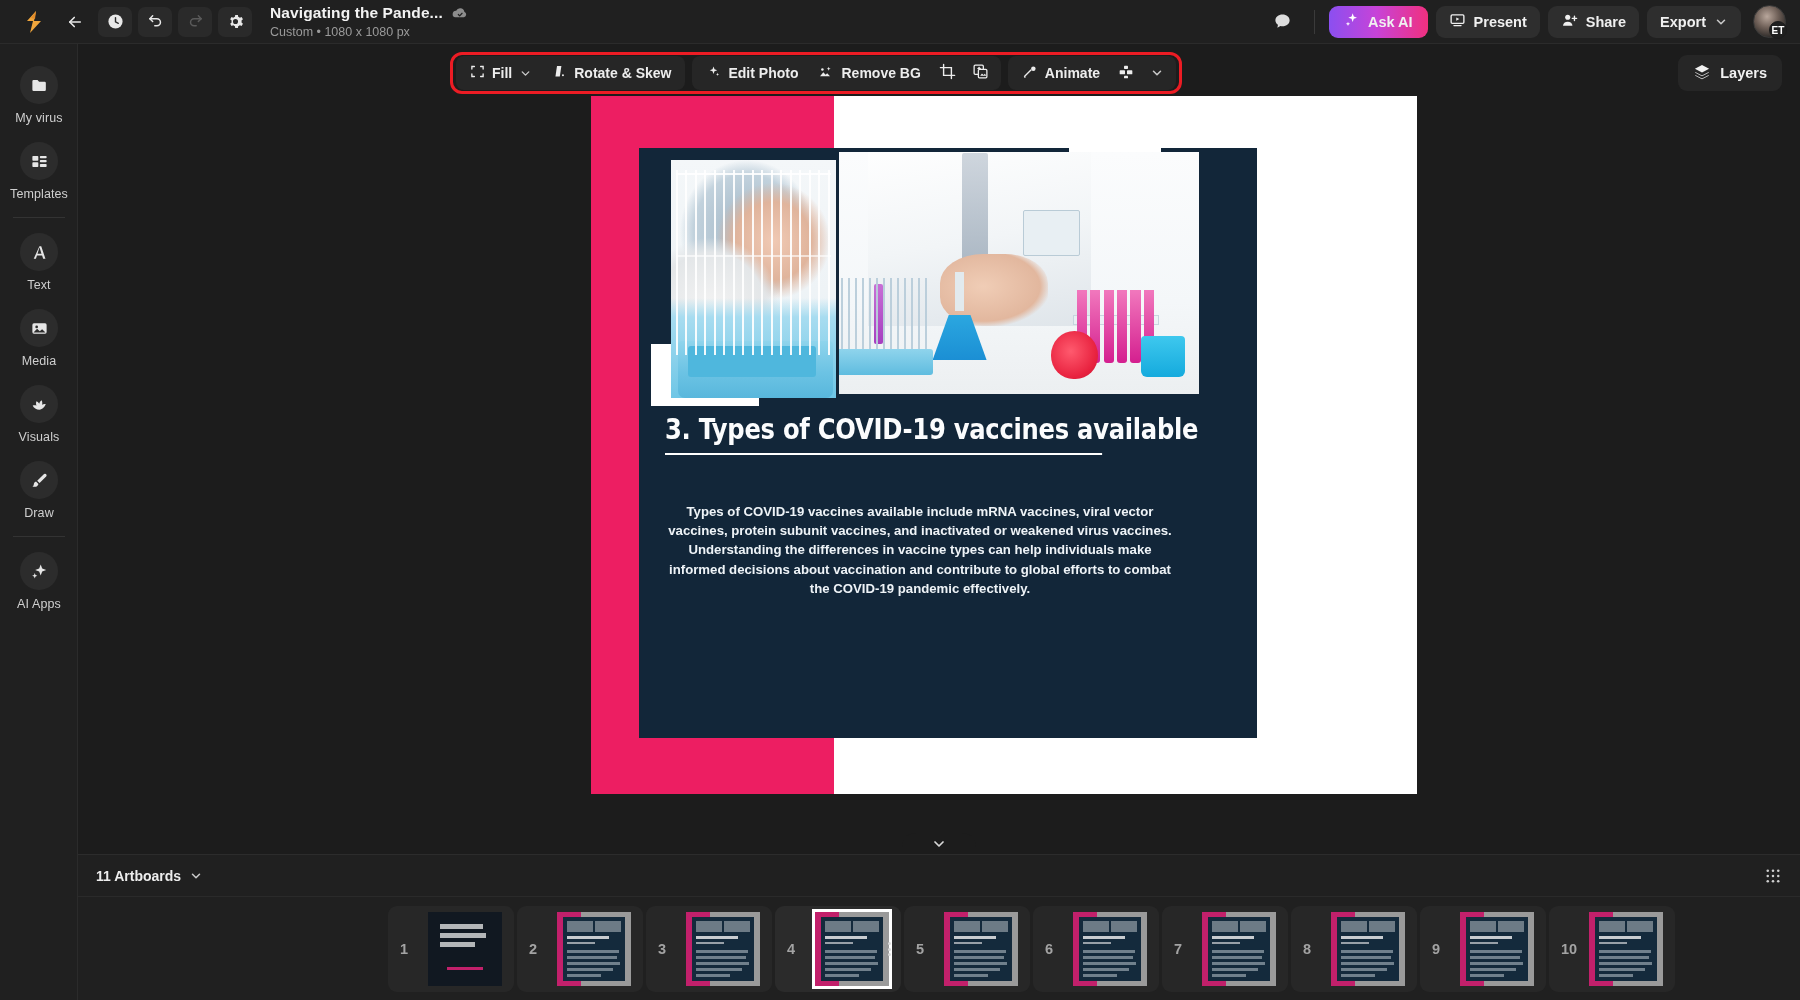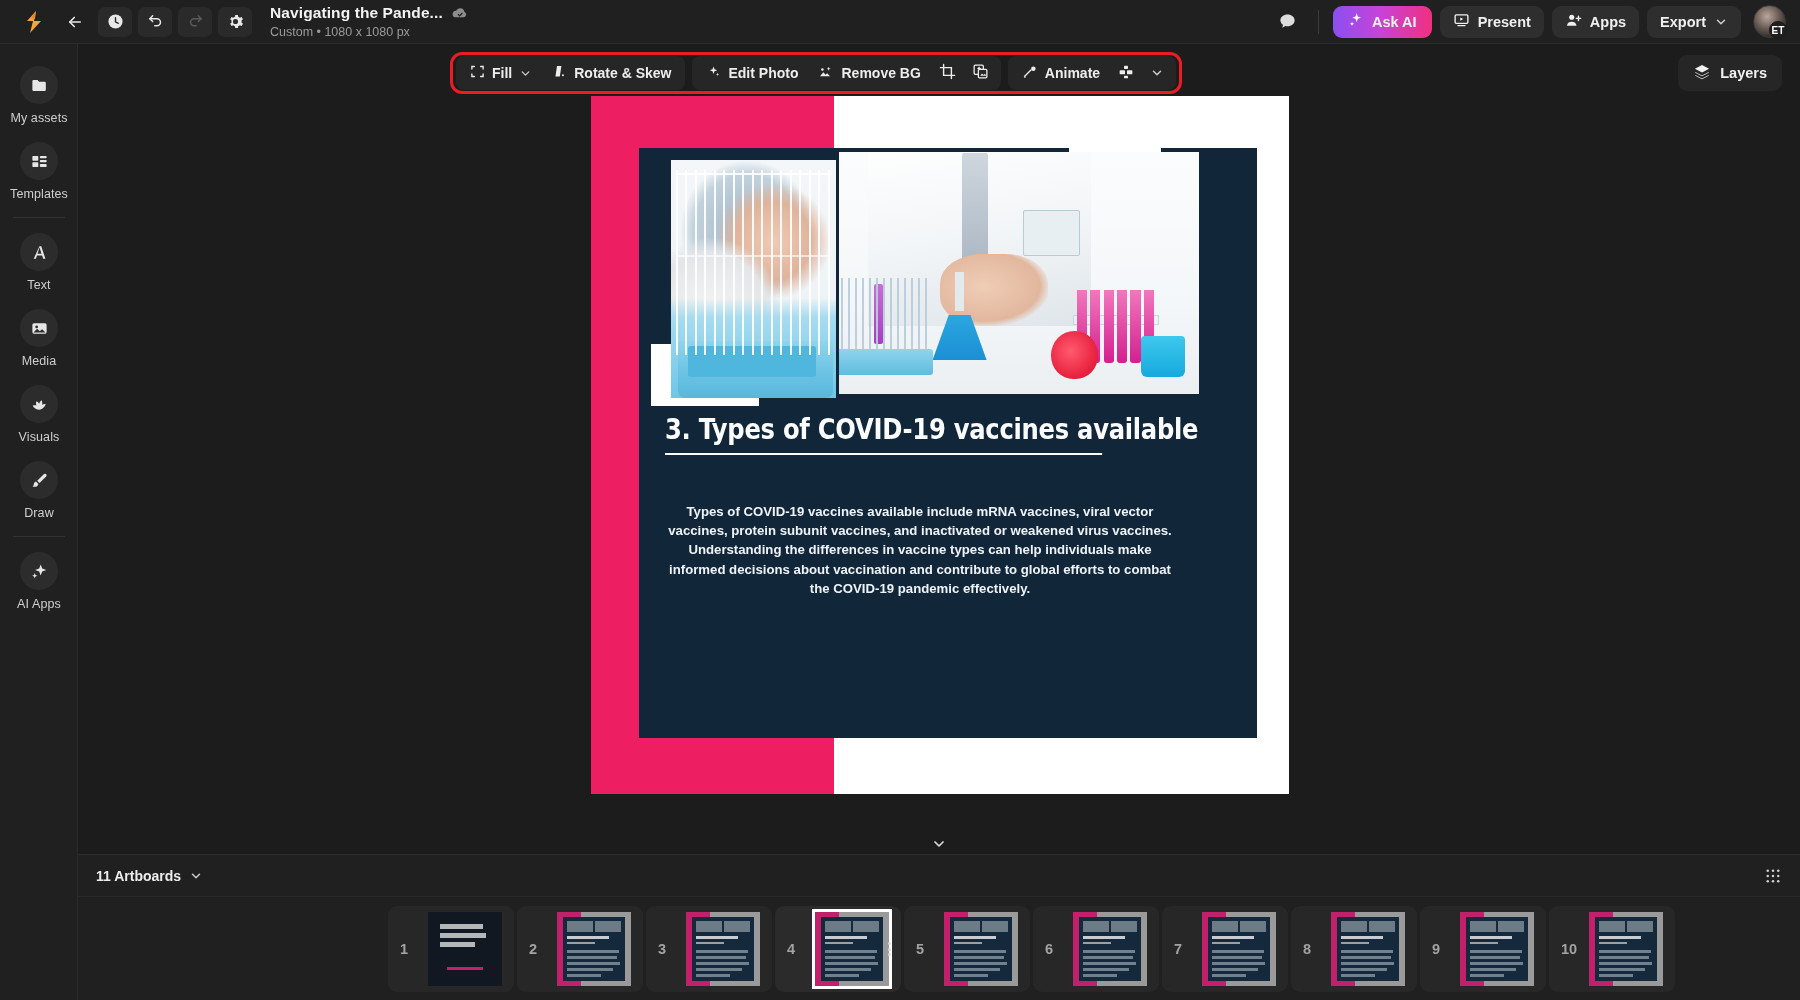--- a/index.html
+++ b/index.html
@@ -95,21 +95,21 @@
     background: #262626; display: flex; align-items: center; gap: 9px;
     padding: 0 15px; color: #f0f0f0; font-size: 14.5px; font-weight: bold; z-index: 30;
   }
 
   
   .canvas {
     position: absolute; top: 44px; left: 78px; width: 1722px; height: 810px;
     background: #1c1c1c; overflow: hidden;
   }
   .artboard {
-    position: absolute; left: 513px; top: 52px; width: 698px; height: 698px;
+    position: absolute; left: 513px; top: 52px; width: 826px; height: 698px;
     background: #ffffff;
   }
   .pinkbar { position: absolute; left: 0; top: 0; width: 243px; height: 698px; background: #ed1e62; }
   .card {
     position: absolute; left: 48px; top: 52px; width: 618px; height: 590px;
     background: #122639;
   }
   .photo { position: absolute; overflow: hidden; background: #e9eef2; }
   .wshape { position: absolute; background: #ffffff; }
 
@@ -381,21 +381,21 @@
         <span>Present</span>
       </div>
       <div class="pill">
         <span>
           <svg width="17" height="17" viewBox="0 0 24 24" fill="currentColor">
               <circle cx="9.5" cy="7.5" r="3.6"></circle>
               <path d="M2.8 19.5c0-3.6 3-5.8 6.7-5.8s6.7 2.2 6.7 5.8z"></path>
               <path d="M19 6v6M16 9h6" stroke="currentColor" stroke-width="2" stroke-linecap="round"></path>
             </svg>
         </span>
-        <span>Apps</span>
+        <span>Share</span>
       </div>
       <div class="pill">
         <span>Export</span>
         <span class="chev">
           <svg width="14" height="14" viewBox="0 0 24 24" fill="none" stroke="currentColor" stroke-width="2.6" stroke-linecap="round" stroke-linejoin="round">
               <path d="M6 9l6 6 6-6"></path>
             </svg>
         </span>
       </div>
       <div class="avatar">
@@ -405,21 +405,21 @@
   </div>
 
   <div class="sidebar">
 
     <div class="sbitem">
       <span class="sbicon">
         <svg width="19" height="19" viewBox="0 0 24 24" fill="currentColor">
             <path d="M3 6.5A1.5 1.5 0 0 1 4.5 5h5l2 2.2h7A1.5 1.5 0 0 1 20 8.7v8.8A1.5 1.5 0 0 1 18.5 19h-14A1.5 1.5 0 0 1 3 17.5z"></path>
           </svg>
       </span>
-      <span class="sblabel">My assets</span>
+      <span class="sblabel">My virus</span>
     </div>
 
     <div class="sbitem">
       <span class="sbicon">
         <svg width="19" height="19" viewBox="0 0 24 24" fill="currentColor">
             <rect x="3" y="5" width="7.5" height="6" rx="1"></rect>
             <rect x="3" y="13" width="7.5" height="6" rx="1"></rect>
             <rect x="12.5" y="5" width="8.5" height="3" rx="1"></rect>
             <rect x="12.5" y="10" width="8.5" height="3" rx="1"></rect>
             <rect x="12.5" y="15" width="8.5" height="4" rx="1"></rect>

